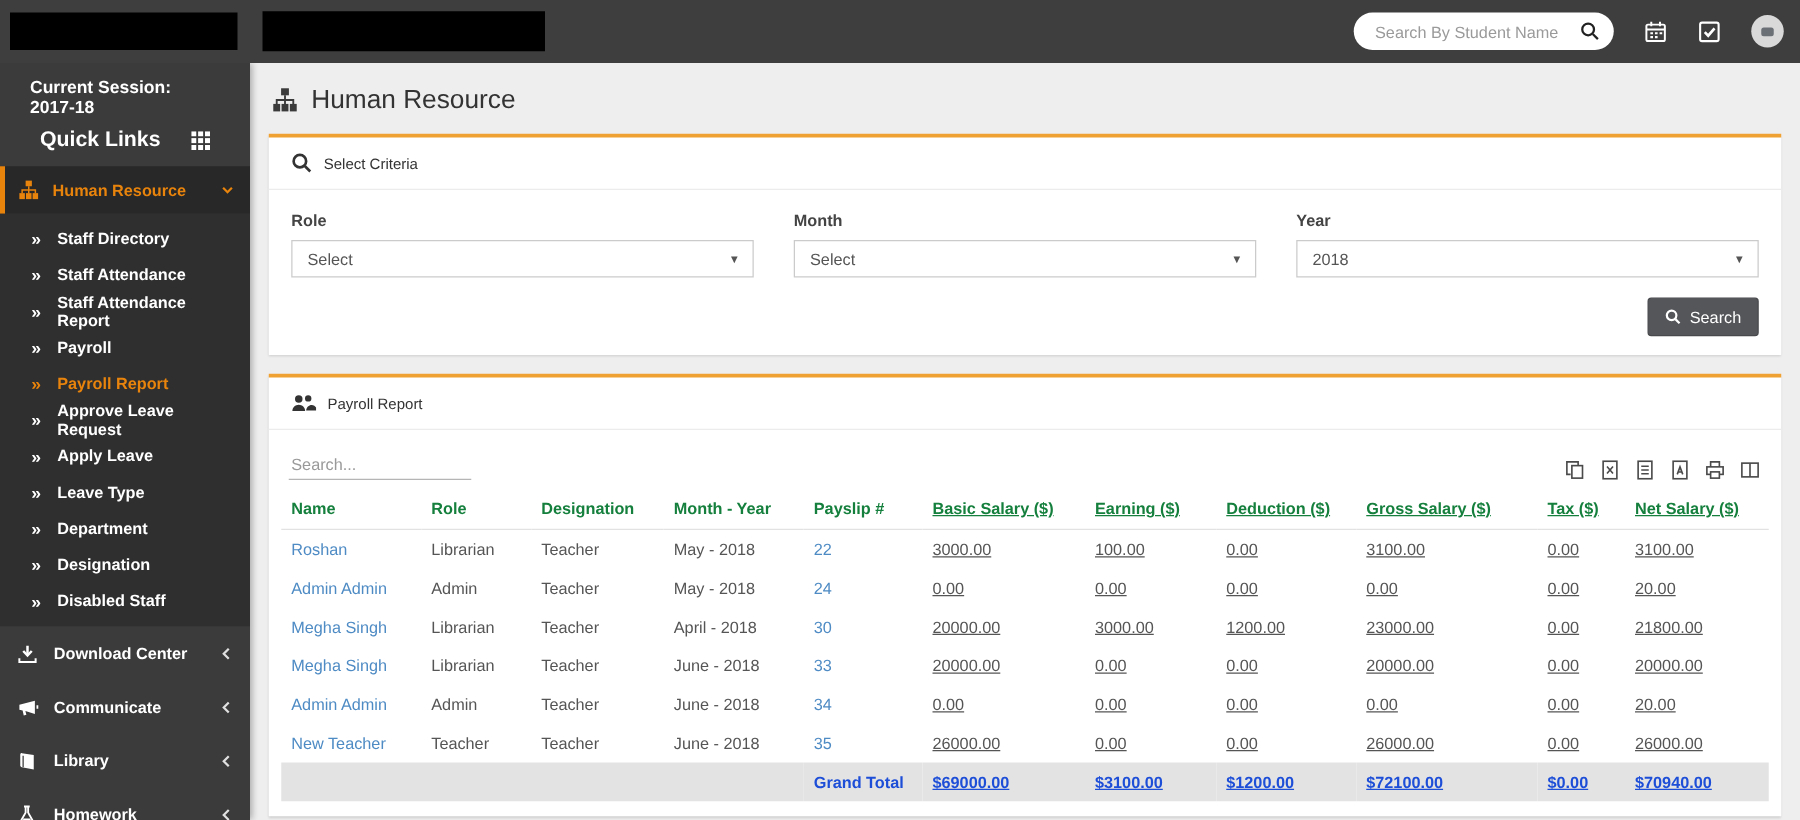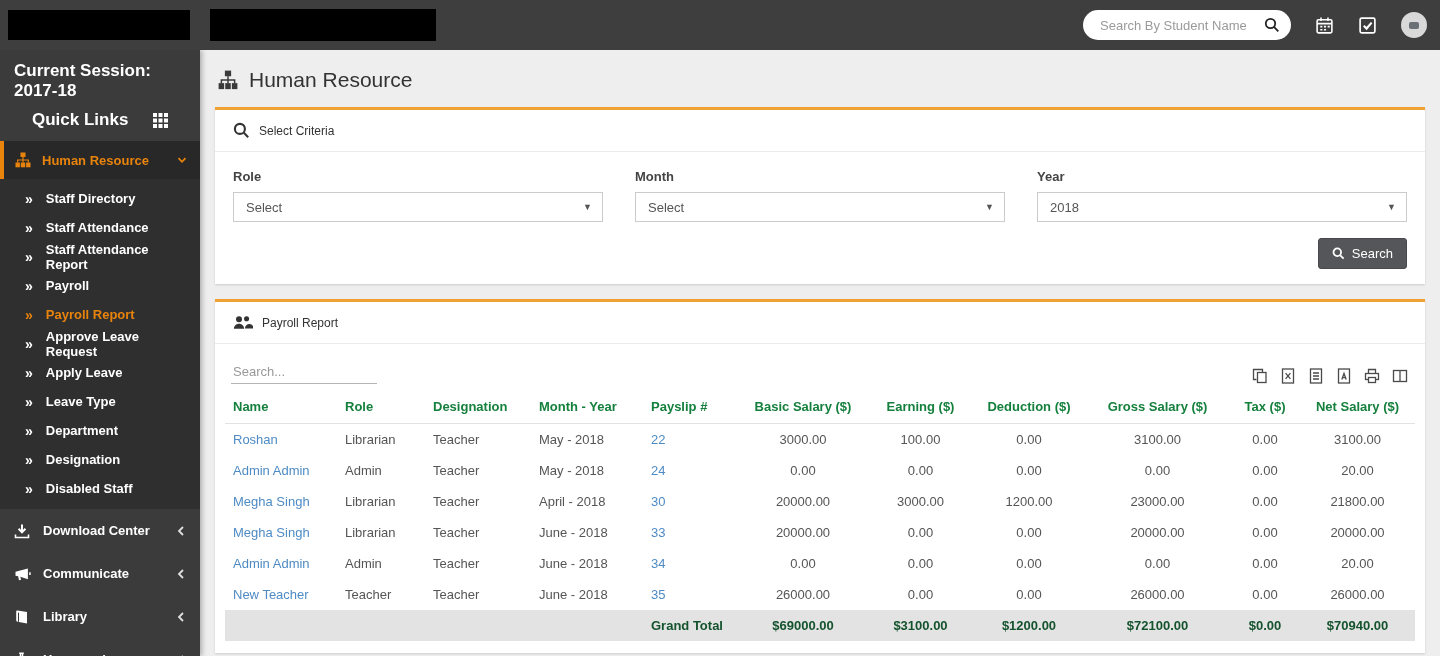--- a/index.html
+++ b/index.html
@@ -35,21 +35,21 @@
     display:flex; align-items:center; justify-content:center; cursor:pointer;
   }
   .avatar-mark { width:10px; height:7px; background:#6b6f76; border-radius:2px; }
 
   
   .sidebar {
     position:fixed; top:50px; left:0; width:200px; height:606px;
     background:#3b3b3b; color:#fff; z-index:20;
     box-shadow:2px 0 5px rgba(0,0,0,0.28);
   }
-  .session { padding:11px 14px 0; font-weight:bold; font-size:17px; }
+  .session { padding:11px 24px 0; font-weight:bold; font-size:14px; }
   .quicklinks {
     display:flex; justify-content:space-between; align-items:center;
     padding:9px 32px 11px; font-weight:bold; font-size:17px; cursor:pointer;
   }
   .menu-hr {
     background:#282828; border-left:4px solid #e8830c; color:#e8830c;
     display:flex; align-items:center; gap:11px; padding:11px 12px 11px 11px;
     font-weight:bold; cursor:pointer;
   }
   .menu-hr .chev-down { margin-left:auto; }
@@ -117,23 +117,23 @@
   .table-search input::placeholder { color:#999; }
   .export-icons { display:flex; align-items:center; gap:12px; color:#4a4a4a; padding-right:2px; }
   .export-icons span { cursor:pointer; }
 
   table { width:100%; border-collapse:collapse; font-size:13px; table-layout:fixed; }
   th {
     text-align:left; font-weight:bold; color:#15803d;
     padding:9px 8px; border-bottom:1px solid #e2e2e2; white-space:nowrap;
   }
   td { padding:8px 8px; color:#555; white-space:nowrap; }
-  th.num, td.num { text-align:center; }
+  th.num, td.num { text-align:left;text-decoration:underline; }
   td a { color:#4e8bc4; text-decoration:none; cursor:pointer; }
-  tfoot td { background:#e3e3e3; font-weight:bold; color:#14532d; padding:8px; }
+  tfoot td { background:#e3e3e3; font-weight:bold; color:#1d4ed8; padding:8px; }
 </style>
 </head>
 <body>
 
 <div class="navbar">
   <div class="redact-box redact-logo"></div>
   <div class="redact-box redact-title"></div>
   <div class="nav-right">
     <div class="search-pill">
       <input type="text" placeholder="Search By Student Name" style="">

